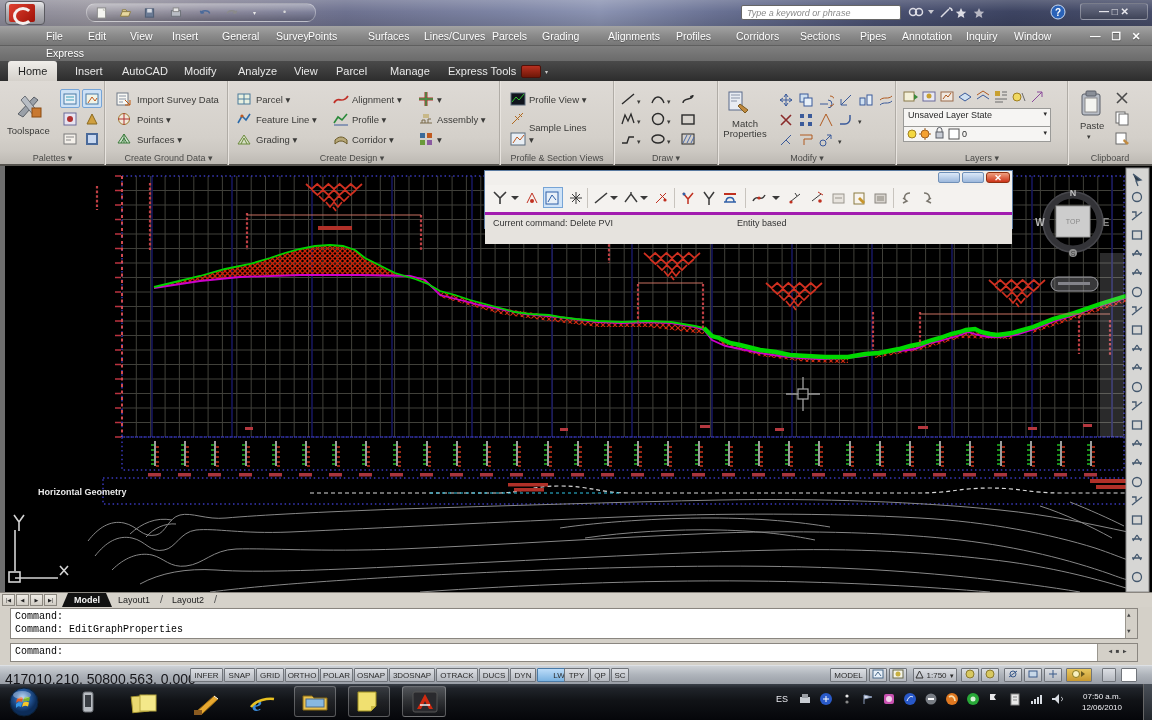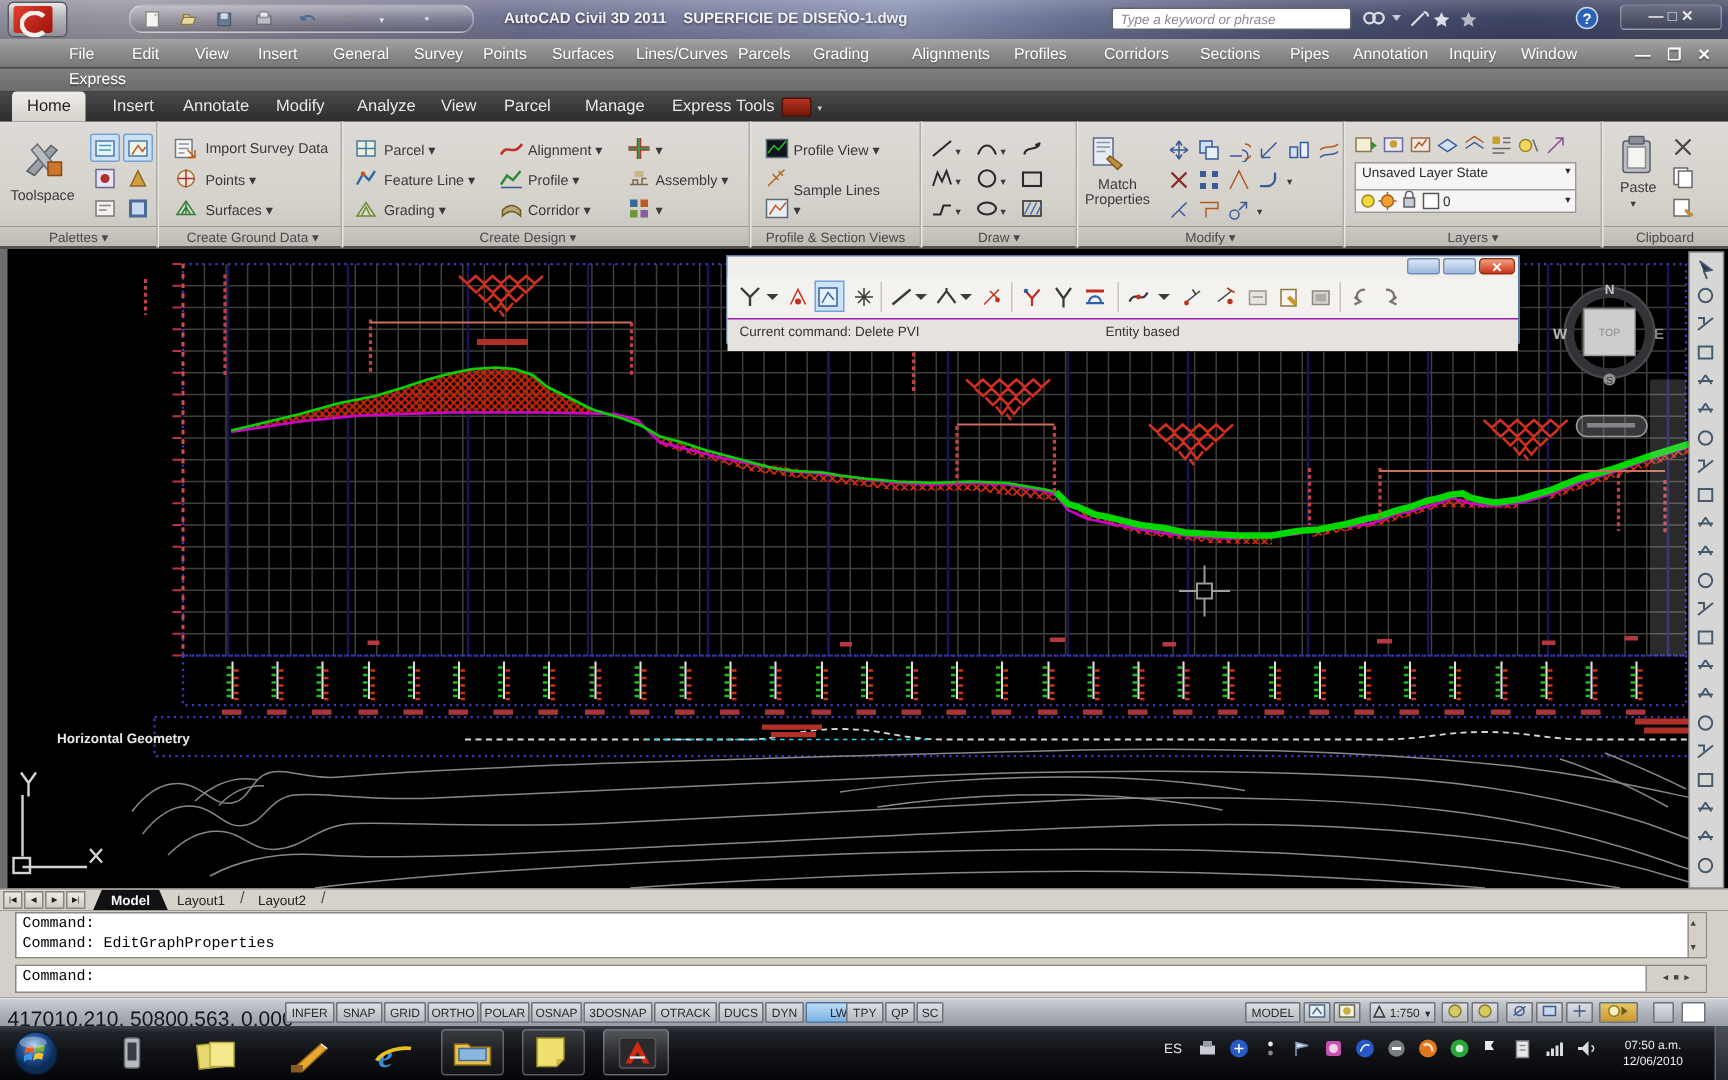--- a/index.html
+++ b/index.html
@@ -73,22 +73,22 @@
   border:1px solid #5a7aa0; background:#f1efec; box-shadow:2px 2px 5px rgba(0,0,0,.5); }
 #ptool .tbar { position:absolute; top:0; left:0; width:100%; height:14px;
   background:linear-gradient(180deg,#f4f9ff,#c8daf0 50%,#b4cce8); color:#1a3e6e; font-size:9px;
   padding:1px 0 0 6px; }
 #ptool .tclose { position:absolute; top:1px; right:2px; width:24px; height:11px; border-radius:3px;
   background:linear-gradient(180deg,#f0a080,#cc3318); border:1px solid #903010; color:#fff;
   font-size:9px; line-height:10px; text-align:center; font-weight:bold; }
 #ptool .tmin { position:absolute; top:1px; right:28px; width:22px; height:11px; border-radius:2px;
   background:linear-gradient(180deg,#dce8f8,#9cb8dc); border:1px solid #7090b8; }
 #ptool .trow { position:absolute; top:14px; left:0; width:100%; height:27px; background:#f4f2ef; }
-#ptool .srow { position:absolute; top:41px; left:0; width:100%; height:22px; background:#e6e3de;
-  border-top:1px solid #a21caf; font-size:9px; color:#333; }
+#ptool .srow { position:absolute; top:41px; left:0; width:100%; height:32px; background:#e6e3de;
+  border-top:3px solid #a21caf; font-size:9px; color:#333; }
 
 
 #tabsrow { position:absolute; top:592px; left:0; width:1152px; height:15px;
   background:#d6d2ca; border-top:1px solid #8a8680; }
 
 #cmd { position:absolute; top:607px; left:0; width:1152px; height:58px; background:#d4d0c8;
   font-family:"Liberation Mono", monospace; font-size:10px; color:#000; }
 #cmdhist { position:absolute; top:1px; left:10px; width:1128px; height:31px; background:#fff;
   border:1px solid #8a8680; padding:1px 0 0 4px; line-height:13px; }
 #cmdline { position:absolute; top:36px; left:10px; width:1128px; height:19px; background:#fff;
@@ -130,21 +130,20 @@
         </svg>
         <svg class="qi" style="left:112px" width="13" height="13" viewBox="0 0 13 13">
           <path d="M2,7 c0,-4 8,-4 9,0 m-9,0 l-1,-3 m1,3 l3,-1" stroke="#4a6a9a" fill="none" stroke-width="1.5"></path>
         </svg>
         <svg class="qi" style="left:138px" width="13" height="13" viewBox="0 0 13 13">
           <path d="M11,7 c0,-4 -8,-4 -9,0 m9,0 l1,-3 m-1,3 l-3,-1" stroke="#8a8a8a" fill="none" stroke-width="1.5"></path>
         </svg>
         <span style="position:absolute;left:166px;top:5px;font-size:6px;color:#e8e8e8">▾</span>
         <span style="position:absolute;left:196px;top:3px;font-size:9px;color:#d8d8d8">•</span>
       </div>
-    <div id="title-text">AutoCAD Civil 3D 2011 &nbsp;&nbsp; SUPERFICIE DE DISEÑO-1.dwg</div>
     <div id="searchbox">Type a keyword or phrase</div>
     <svg style="position:absolute;left:908px;top:6px" width="90" height="14" viewBox="0 0 90 14">
         <circle cx="5" cy="6" r="3.5" fill="none" stroke="#dcdce4" stroke-width="1.5"></circle>
         <circle cx="11" cy="6" r="3.5" fill="none" stroke="#dcdce4" stroke-width="1.5"></circle>
         <path d="M20,4 l3,4 3,-4" fill="#c8c8d0"></path>
         <path d="M34,10 L41,3 m-6,6 l-2,2 m8,-9 c2,0 3,1 3,3" stroke="#dcdce4" fill="none" stroke-width="1.5"></path>
         <path d="M53,2 l1.6,3.4 3.6,0.4 -2.7,2.5 0.8,3.6 -3.3,-1.9 -3.3,1.9 0.8,-3.6 -2.7,-2.5 3.6,-0.4 Z" fill="#dcdce4"></path>
         <path d="M71,2 l1.6,3.4 3.6,0.4 -2.7,2.5 0.8,3.6 -3.3,-1.9 -3.3,1.9 0.8,-3.6 -2.7,-2.5 3.6,-0.4 Z" fill="#b8b8c4"></path>
       </svg>
       <svg style="position:absolute;left:1050px;top:4px" width="16" height="16" viewBox="0 0 16 16">
@@ -153,42 +152,42 @@
       </svg>
       <div id="winbtns">— □ ✕</div>
   </div>
   <div id="menubar">
     <span style="left:46px">File</span>
       <span style="left:88px">Edit</span>
     <span style="left:130px">View</span>
       <span style="left:172px">Insert</span>
     <span style="left:222px">General</span>
       <span style="left:276px">Survey</span>
-    <span style="left:322px">Points</span>
+    <span style="left:308px">Points</span>
       <span style="left:368px">Surfaces</span>
     <span style="left:424px">Lines/Curves</span>
       <span style="left:492px">Parcels</span>
     <span style="left:542px">Grading</span>
       <span style="left:608px">Alignments</span>
     <span style="left:676px">Profiles</span>
       <span style="left:736px">Corridors</span>
     <span style="left:800px">Sections</span>
       <span style="left:860px">Pipes</span>
     <span style="left:902px">Annotation</span>
       <span style="left:966px">Inquiry</span>
     <span style="left:1014px">Window</span>
     <span id="docbtns">— ❐ ✕</span>
   </div>
   <div id="menurow2">
       <span style="left:46px">Express</span>
     </div>
   <div id="ribbontabs">
     <div class="tab active" style="left:8px">Home</div>
     <div class="tab" style="left:75px">Insert</div>
-    <div class="tab" style="left:122px">Annotate</div>
+    <div class="tab" style="left:122px">AutoCAD</div>
     <div class="tab" style="left:184px">Modify</div>
     <div class="tab" style="left:238px">Analyze</div>
     <div class="tab" style="left:294px">View</div>
     <div class="tab" style="left:336px">Parcel</div>
     <div class="tab" style="left:390px">Manage</div>
     <div class="tab" style="left:448px">Express Tools</div>
       <div style="position:absolute;left:521px;top:4px;width:20px;height:13px;border-radius:2px;background:linear-gradient(180deg,#b83020,#701808);border:1px solid #501008"></div>
       <span style="position:absolute;left:545px;top:7px;font-size:6px;color:#ccc">▾</span>
   </div>
   <div id="ribbon">

